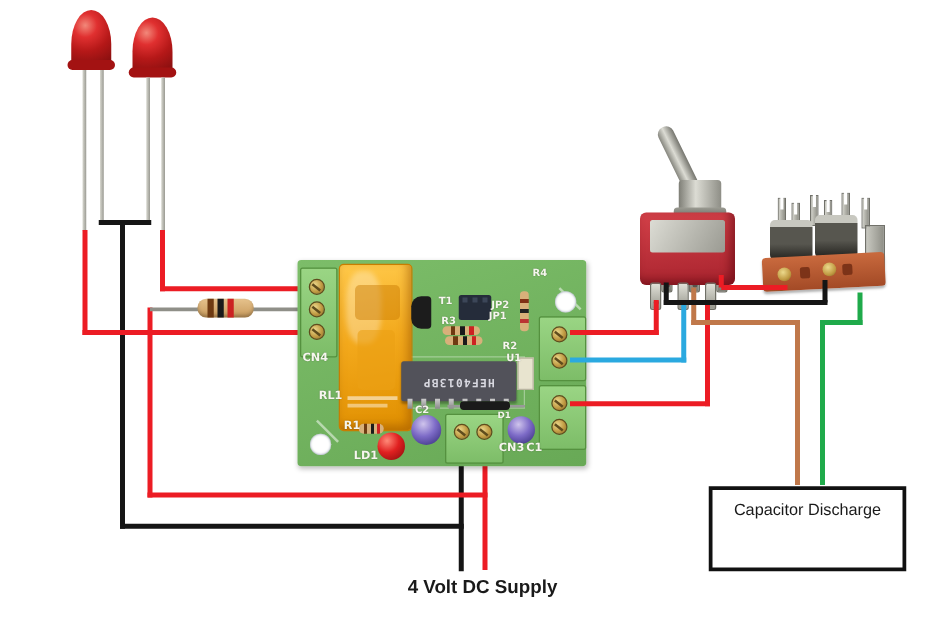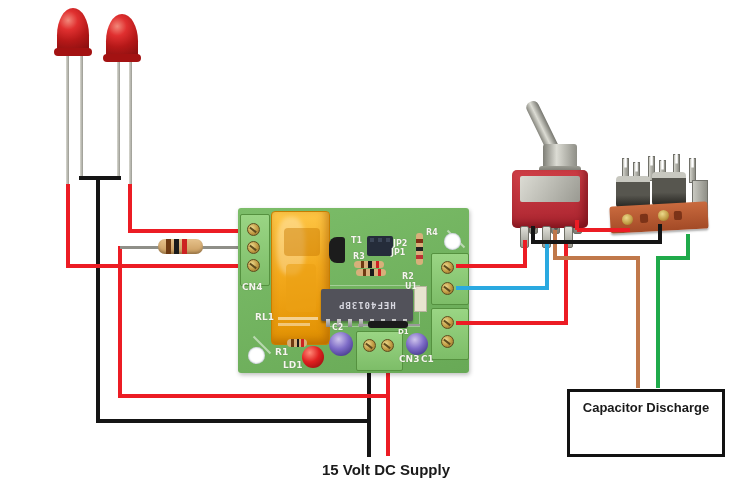--- a/index.html
+++ b/index.html
@@ -21,21 +21,21 @@
          border:1px solid #6f6f66;border-radius:2px;box-sizing:border-box;}
   .lug::after{content:"";position:absolute;left:2px;bottom:3px;width:4px;height:4px;
          border-radius:50%;background:#55554e;}
   .tag{position:absolute;width:7px;height:25px;background:linear-gradient(90deg,#d2d2ca,#8f8f87);
          border:1px solid #71716a;box-sizing:border-box;
          clip-path:polygon(0 0,32% 0,32% 38%,68% 38%,68% 0,100% 0,100% 100%,0 100%);}
   .cap{position:absolute;border-radius:50%;
          background:radial-gradient(circle at 40% 30%,#cfc4ec,#7d6bc7 45%,#3d3383 90%);}
   .cdu-box{position:absolute;left:567px;top:389px;width:158px;height:68px;background:#fff;
          border:3px solid #111;box-sizing:border-box;text-align:center;color:#1a1a1a;}
-  .cdu-box div{font-weight:bold;font-size:13px;line-height:1.25;}
+  .cdu-box div{font-weight:normal;font-size:13px;line-height:1.25;}
   .bandres{position:absolute;border-radius:4px;
          background:linear-gradient(90deg,#d8b07a 0 22%,#6e3a12 22% 34%,#d8b07a 34% 48%,#1a1a1a 48% 60%,#d8b07a 60% 72%,#c22 72% 84%,#d8b07a 84% 100%);}
 </style>
 </head>
 <body>
 
 <div class="canvas">
 
   <div class="abs" style="left:57px;top:8px;width:32px;height:44px;border-radius:50% 50% 10% 10% / 62% 62% 6% 6%;
               background:radial-gradient(circle at 35% 28%,#f2887a 0%,#e03030 25%,#b51818 55%,#7d0d0d 100%);"></div>
@@ -144,26 +144,26 @@
 
   <div class="abs" style="left:302px;top:346px;width:22px;height:22px;border-radius:50%;
               background:radial-gradient(circle at 35% 30%,#ff8a78,#e02020 45%,#8c0d0d 95%);"></div>
 
   <span class="label" style="left:242px;top:283px;font-size:9px;">CN4</span>
   <span class="label" style="left:255px;top:313px;font-size:9px;">RL1</span>
   <span class="label" style="left:351px;top:237px;font-size:8px;">T1</span>
   <span class="label" style="left:353px;top:253px;font-size:8px;">R3</span>
   <span class="label" style="left:393px;top:240px;font-size:8px;">JP2</span>
   <span class="label" style="left:391px;top:249px;font-size:8px;">JP1</span>
-  <span class="label" style="left:426px;top:229px;font-size:8px;">R4</span>
+  <span class="label" style="left:426px;top:215px;font-size:8px;">R4</span>
   <span class="label" style="left:402px;top:273px;font-size:8px;">R2</span>
   <span class="label" style="left:405px;top:283px;font-size:8px;">U1</span>
   <span class="label" style="left:332px;top:324px;font-size:8px;">C2</span>
   <span class="label" style="left:398px;top:329px;font-size:7px;">D1</span>
-  <span class="label" style="left:275px;top:348px;font-size:9px;">R1</span>
+  <span class="label" style="left:275px;top:337px;font-size:9px;">R1</span>
   <span class="label" style="left:283px;top:361px;font-size:9px;">LD1</span>
   <span class="label" style="left:399px;top:355px;font-size:9px;">CN3</span>
   <span class="label" style="left:421px;top:355px;font-size:9px;">C1</span>
 
   <div class="lug" style="left:529px;top:214px;height:20px;background:linear-gradient(180deg,#b9b9b0,#7d7d74);"></div>
   <div class="lug" style="left:551px;top:214px;height:20px;background:linear-gradient(180deg,#b9b9b0,#7d7d74);"></div>
   <div class="lug" style="left:573px;top:214px;height:20px;background:linear-gradient(180deg,#b9b9b0,#7d7d74);"></div>
 
   <div class="abs" style="left:549px;top:96px;width:13px;height:58px;border-radius:6px 6px 3px 3px;
               background:linear-gradient(90deg,#86867e,#dcdcd4 45%,#75756e);
@@ -223,15 +223,15 @@
   <div class="wire" style="left: 577px; top: 228px; width: 53px; height: 4px; background: rgb(236, 28, 36);"></div>
 
   <div class="wire" style="left: 686px; top: 234px; width: 4px; height: 26px; background: rgb(31, 170, 74);"></div>
   <div class="wire" style="left: 656px; top: 256px; width: 34px; height: 4px; background: rgb(31, 170, 74);"></div>
   <div class="wire" style="left: 656px; top: 258px; width: 4px; height: 130px; background: rgb(31, 170, 74);"></div>
 
   <div class="cdu-box">
     <div style="margin-top:8px;">Capacitor Discharge</div>
   </div>
 
-  <div class="abs" style="left:286px;top:461px;width:200px;text-align:center;font-size:15px;font-weight:bold;color:#1a1a1a;">15 Volt DC Supply</div>
+  <div class="abs" style="left:286px;top:461px;width:200px;text-align:center;font-size:15px;font-weight:bold;color:#1a1a1a;">4 Volt DC Supply</div>
 
 </div>
 
 </body></html>

